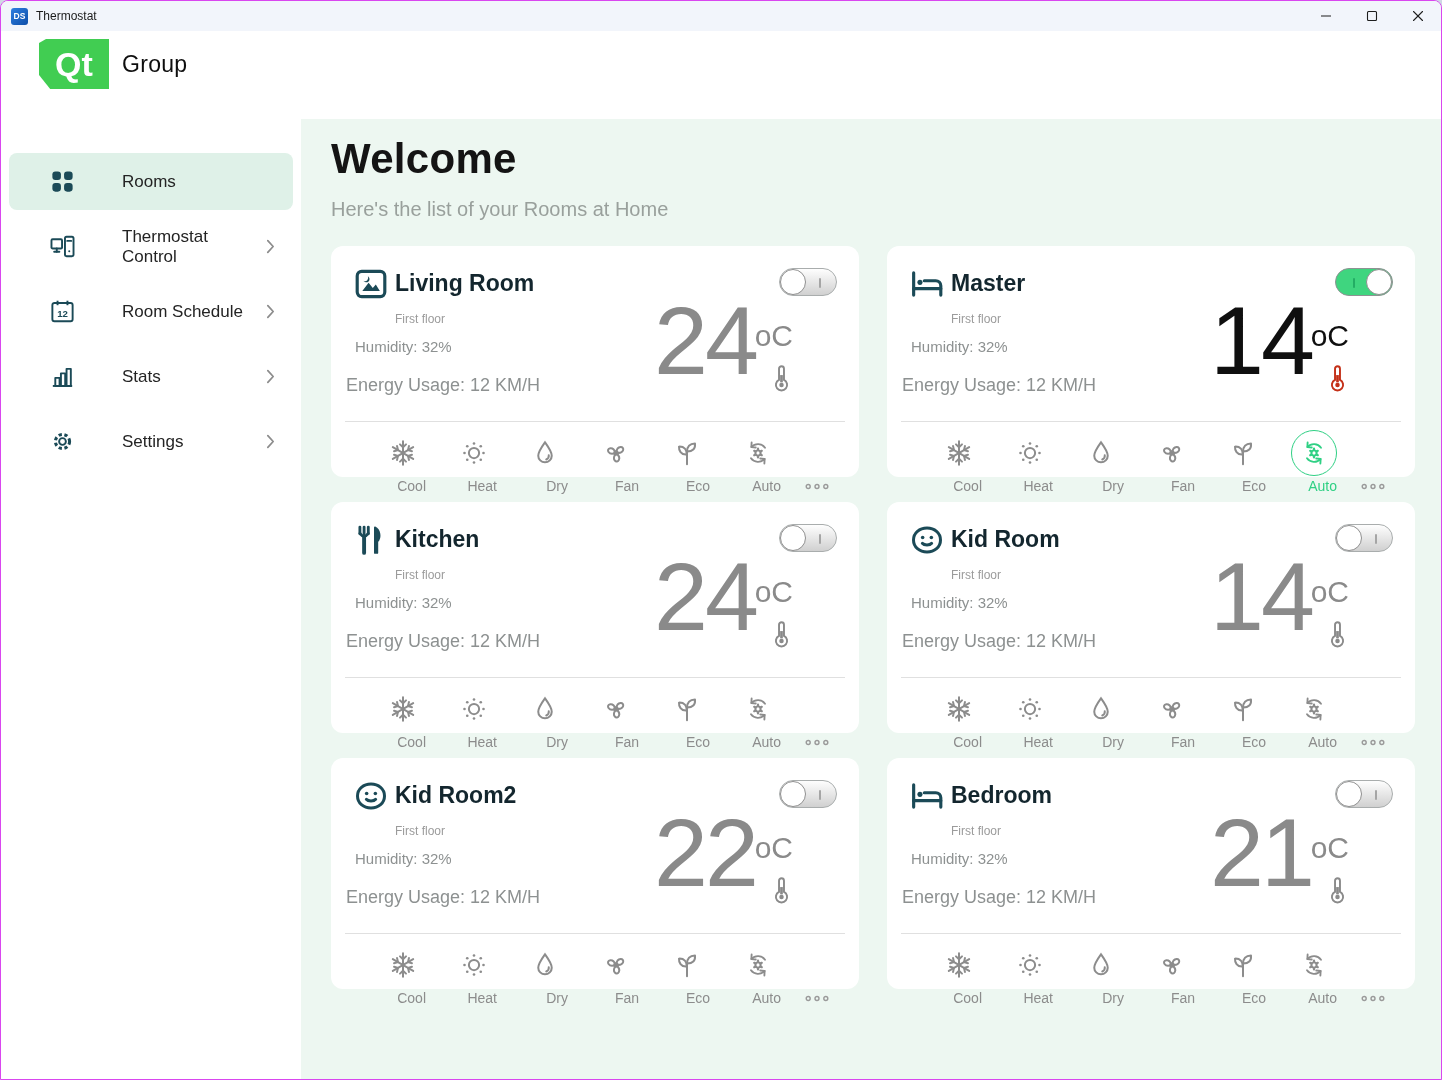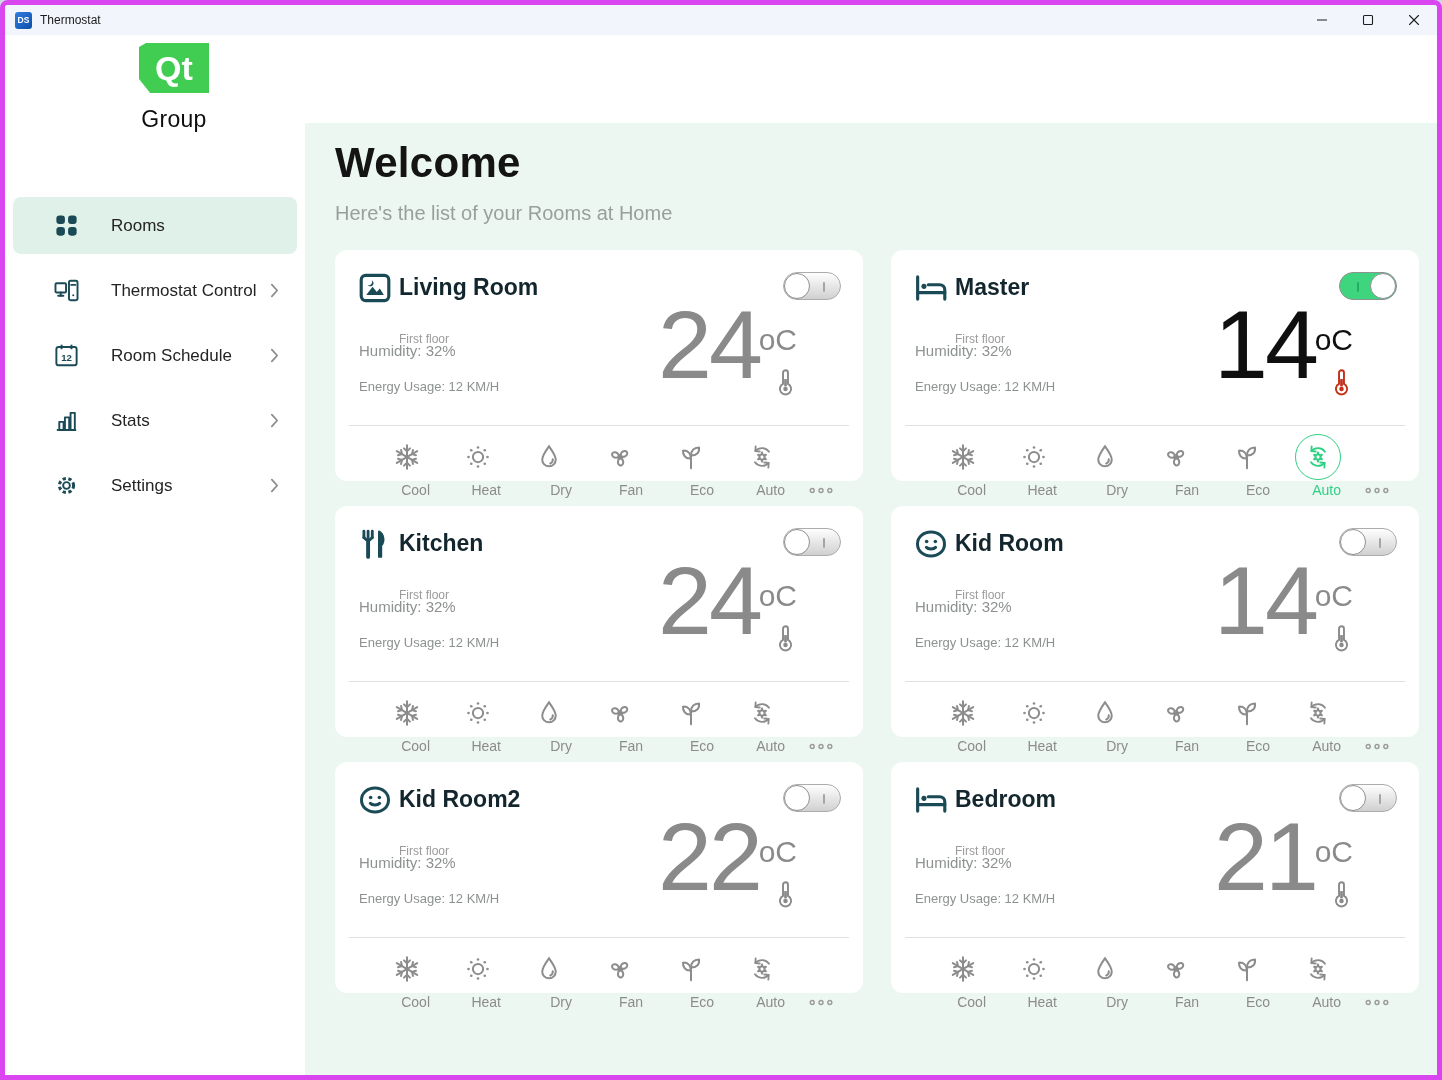--- a/index.html
+++ b/index.html
@@ -1,59 +1,59 @@
 <!DOCTYPE html>
 <html style="--accent-green: #41cd52; --toggle-on-green: #3fd57f; --selected-mode-green: #2fd084; --icon-teal: #1b4a57; --active-temp: #0f0f0f; --inactive-temp: #8a8a8a; --thermo-active-red: #c43018; --main-bg: #edf7f1; --nav-active-bg: #dff1e8;"><head>
 <meta charset="utf-8">
 <style>
   * { margin:0; padding:0; box-sizing:border-box; }
   html,body { background:#cfd8e4; font-family:"Liberation Sans", sans-serif; }
   .window{
     width:1442px;height:1080px;background:#fff;overflow:hidden;position:relative;
-    border:5px solid #d946ef;border-radius:8px 8px 0 0;
+    border:1px solid #d946ef;border-radius:8px 8px 0 0;
   }
   
   .titlebar{height:30px;background:#f2f5fb;display:flex;align-items:center;}
   .app-badge{width:17px;height:17px;margin-left:10px;border-radius:3px;
     background:linear-gradient(135deg,#2f7fe0,#0d4ea8);color:#fff;font-size:8.5px;font-weight:bold;
     display:flex;align-items:center;justify-content:center;}
   .tb-title{font-size:12px;color:#1b1b1b;margin-left:8px;}
   .tb-controls{margin-left:auto;display:flex;height:100%;}
   .tb-btn{width:46px;height:100%;display:flex;align-items:center;justify-content:center;color:#1e1e1e;cursor:pointer;}
   .tb-btn svg{width:12px;height:12px;}
   
   .body{display:flex;height:calc(100% - 30px);}
   .sidebar{width:300px;flex:none;background:#fff;}
-  .logo-row{display:flex;align-items:center;gap:13px;margin:8px 0 6px 38px;flex-direction:column;}
+  .logo-row{display:flex;align-items:center;gap:13px;margin:8px 0 6px 38px;}
   .qt-mark{width:70px;height:50px;background:var(--accent-green,#41cd52);color:#fff;font-size:34px;font-weight:bold;
     display:flex;align-items:center;justify-content:center;
     clip-path:polygon(10% 0,100% 0,100% 100%,16% 100%,0 72%,0 8%);}
   .logo-text{font-size:23px;font-weight:normal;color:#0e0e0e;letter-spacing:.3px;}
   .nav{margin-top:64px;padding:0 6px;}
   .nav-item{height:57px;margin:0 2px 8px;display:flex;align-items:center;border-radius:8px;cursor:pointer;padding-left:40px;}
   .nav-item.active{background:var(--nav-active-bg,#dff1e8);}
   .nav-icon{width:27px;height:27px;color:var(--icon-teal,#1b4a57);flex:none;}
   .nav-icon svg{width:100%;height:100%;}
-  .nav-label{margin-left:31px;font-size:17px;color:#242424;}
+  .nav-label{margin-left:46px;font-size:17px;color:#242424;}
   .nav-chevron{margin-left:auto;margin-right:18px;width:9px;height:15px;color:#8c8c8c;}
   .nav-chevron svg{width:100%;height:100%;}
   .main-col{flex:1;display:flex;flex-direction:column;background:#fff;}
   .main-top-gap{height:60px;background:#fff;flex:none;}
   .main{flex:1;background:var(--main-bg,#edf7f1);padding:16px 26px 0 30px;overflow:hidden;margin-top:28px;}
   .welcome{font-size:42px;font-weight:600;color:#141414;letter-spacing:.3px;}
   .subtitle{font-size:20px;color:#99a09c;margin-top:15px;}
   
   .grid{margin-top:25px;display:grid;grid-template-columns:528px 528px;column-gap:28px;row-gap:25px;}
   .card{position:relative;height:231px;background:#fff;border-radius:12px;}
   .room-icon{position:absolute;left:22px;top:20px;width:36px;height:36px;color:var(--icon-teal,#1b4a57);}
   .room-icon svg{width:100%;height:100%;}
   .room-name{position:absolute;left:64px;top:24px;font-size:23px;font-weight:600;color:#13262e;}
-  .floor{position:absolute;left:64px;top:82px;font-size:12px;color:#9b9b9b;}
+  .floor{position:absolute;left:64px;top:66px;font-size:12px;color:#9b9b9b;}
   .humidity{position:absolute;left:24px;top:92px;font-size:15px;color:#8d9191;}
-  .energy{position:absolute;left:24px;top:129px;font-size:13px;color:#8d9191;}
+  .energy{position:absolute;left:15px;top:129px;font-size:18px;color:#8d9191;}
   .temp{position:absolute;right:103px;top:46px;font-size:97px;line-height:1;font-weight:500;
     color:var(--inactive-temp,#8a8a8a);letter-spacing:-3px;}
   .temp-unit{position:absolute;right:66px;top:73px;font-size:30px;font-weight:500;color:var(--inactive-temp,#8a8a8a);text-align:center;}
   .thermo{position:absolute;right:64px;top:117px;width:27px;height:32px;color:var(--inactive-temp,#8a8a8a);}
   .thermo svg{width:100%;height:100%;}
   .card.on .temp,.card.on .temp-unit{color:var(--active-temp,#0f0f0f);}
   .card.on .thermo{color:var(--thermo-active-red,#c43018);}
   .divider{position:absolute;left:14px;right:14px;top:175px;height:1px;background:#e0e0e0;}
   .modes{position:absolute;left:24px;top:184px;display:flex;}
   .mode{width:71px;height:70px;display:flex;flex-direction:column;align-items:flex-end;color:#8c8c8c;cursor:pointer;}

